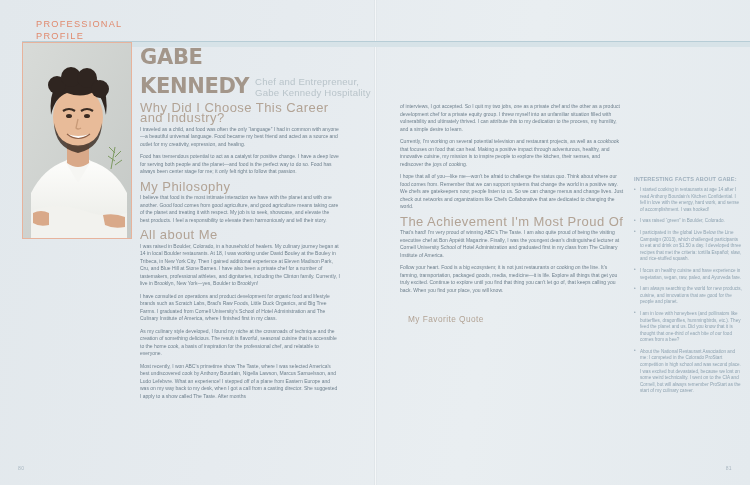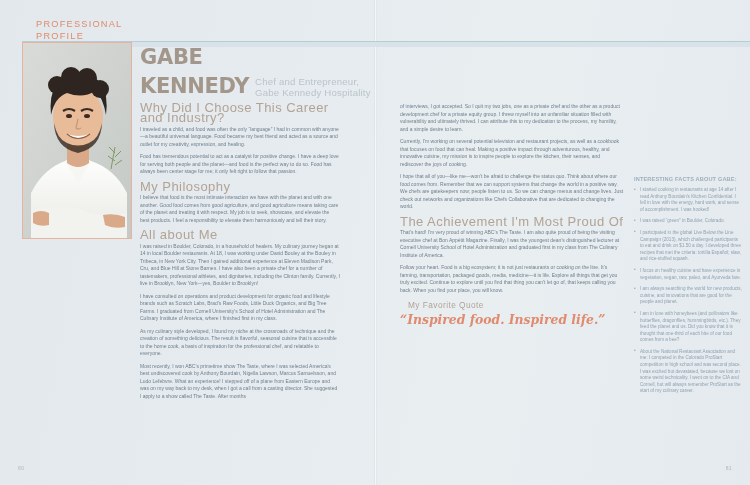--- a/index.html
+++ b/index.html
@@ -118,21 +118,21 @@
   .col.left > .h2:first-child { margin-top: 0; }
   .col.mid  > p:first-child { margin-top: 0; }
   .col p {
     margin: 0 0 5px 0;
   }
 
   .quote-h {
     color: #b2a395;
     font-size: 8.3px;
     letter-spacing: .45px;
-    margin: 8px 0 3px 0;
+    margin: 22px 0 3px 0;
     padding-left: 8px;
   }
   .quote {
     color: #e08a6e;
     font-family: "DejaVu Serif", serif;
     font-style: italic;
     font-weight: bold;
     font-size: 12.4px;
     line-height: 14.5px;
     margin: 0;
@@ -269,21 +269,20 @@
 
   <div class="col mid">
     <p>of interviews, I got accepted. So I quit my two jobs, one as a private chef and the other as a product development chef for a private equity group. I threw myself into an unfamiliar situation filled with vulnerability and ultimately thrived. I can attribute this to my dedication to the process, my humility, and a simple desire to learn.</p>
     <p>Currently, I'm working on several potential television and restaurant projects, as well as a cookbook that focuses on food that can heal. Making a positive impact through adventurous, healthy, and innovative cuisine, my mission is to inspire people to explore the kitchen, their senses, and rediscover the joys of cooking.</p>
     <p>I hope that all of you—like me—won't be afraid to challenge the status quo. Think about where our food comes from. Remember that we can support systems that change the world in a positive way. We chefs are gatekeepers now; people listen to us. So we can change menus and change lives. Just check out networks and organizations like Chefs Collaborative that are dedicated to changing the world.</p>
     <div class="h2">The Achievement I'm Most Proud Of</div>
     <p>That's hard! I'm very proud of winning ABC's The Taste. I am also quite proud of being the visiting executive chef at Bon Appétit Magazine. Finally, I was the youngest dean's distinguished lecturer at Cornell University School of Hotel Administration and graduated first in my class from The Culinary Institute of America.</p>
     <p>Follow your heart. Food is a big ecosystem; it is not just restaurants or cooking on the line. It's farming, transportation, packaged goods, media, medicine—it is life. Explore all things that get you truly excited. Continue to explore until you find that thing you can't let go of, that keeps calling you back. When you find your place, you will know.</p>
     <div class="quote-h">My Favorite Quote</div>
     <div class="quote">
-      <span>“Inspired food. Inspired life.”</span>
     </div>
   </div>
 
   <div class="col right">
     <div class="sidebar-head">INTERESTING FACTS ABOUT GABE:</div>
     <ul class="facts">
       <li>I started cooking in restaurants at age 14 after I read Anthony Bourdain's Kitchen Confidential. I fell in love with the energy, hard work, and sense of accomplishment. I was hooked!</li>
       <li>I was raised “green” in Boulder, Colorado.</li>
       <li>I participated in the global Live Below the Line Campaign (2013), which challenged participants to eat and drink on $1.50 a day. I developed three recipes that met the criteria: tortilla Español; slaw, and rice-stuffed squash.</li>
       <li>I focus on healthy cuisine and have experience in vegetarian, vegan, raw, paleo, and Ayurveda fare.</li>

